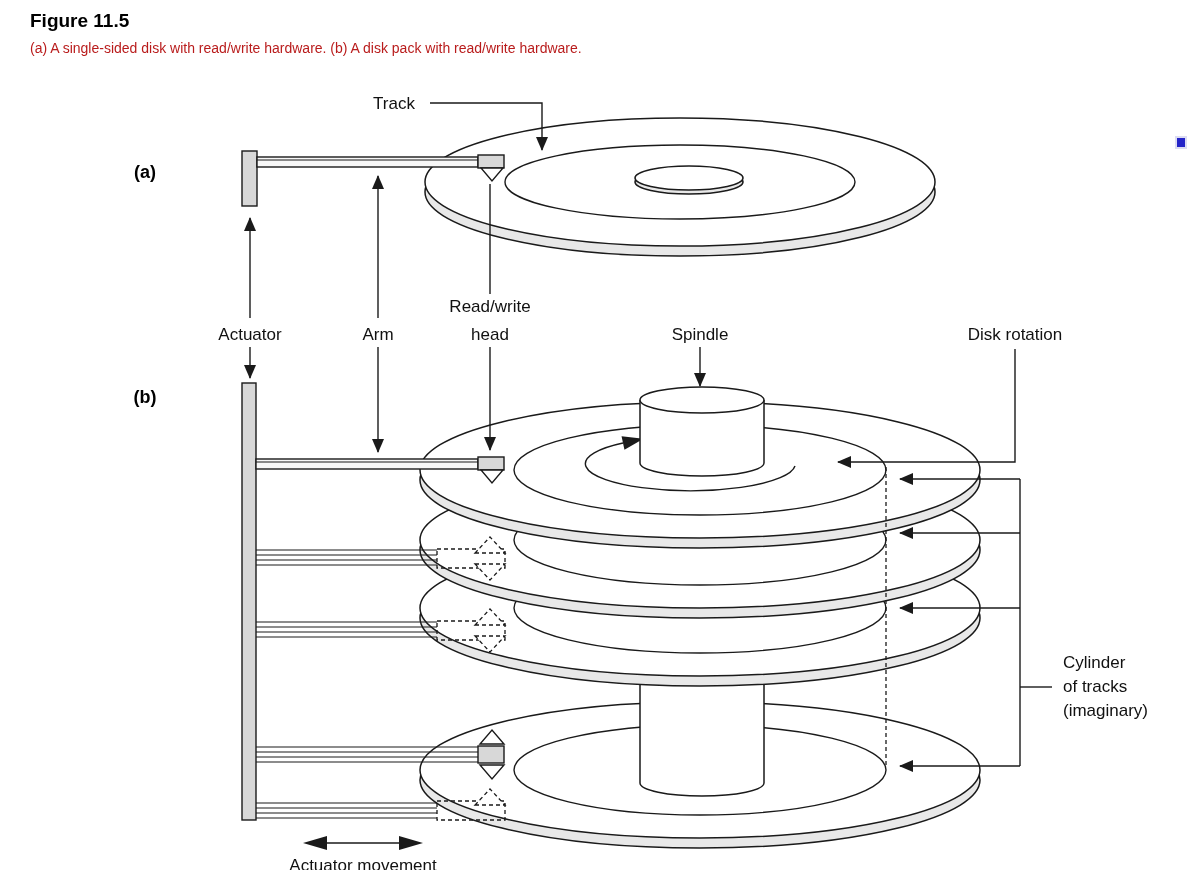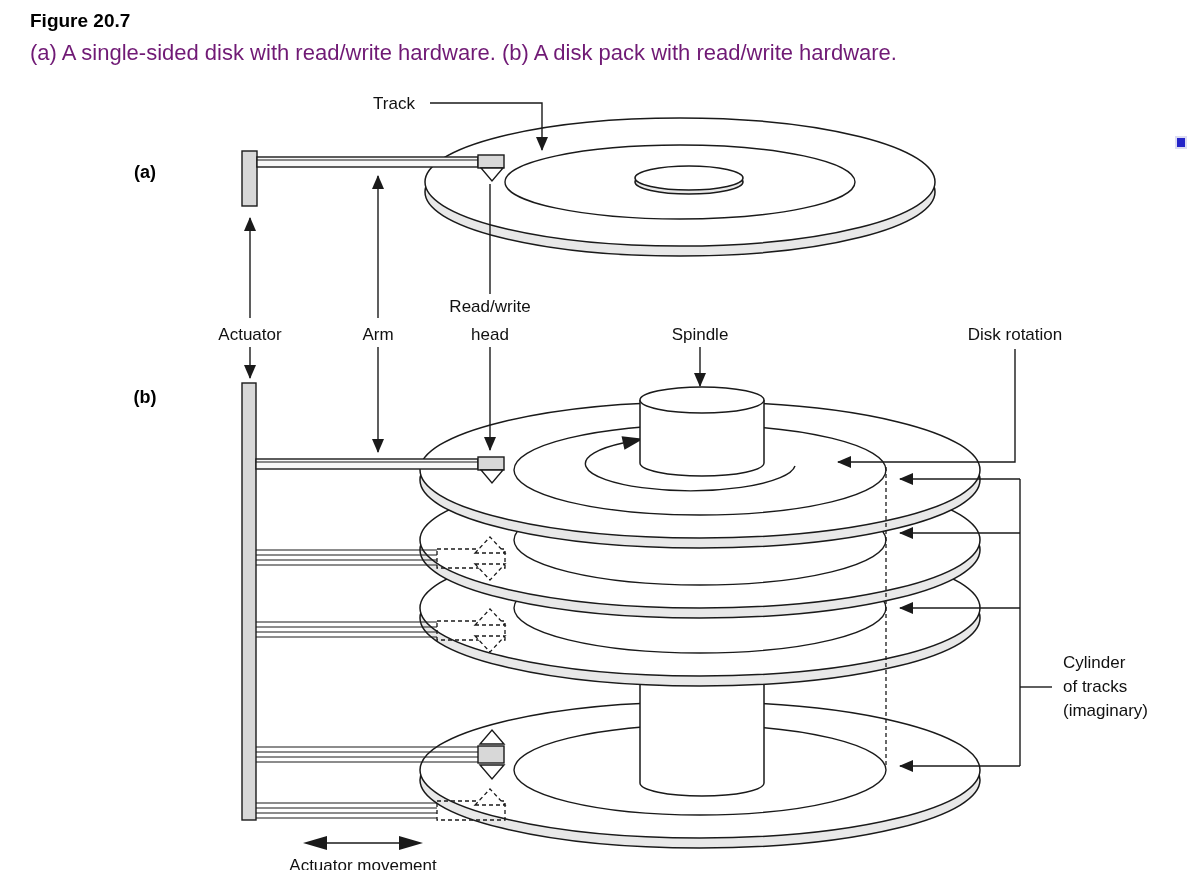--- a/index.html
+++ b/index.html
@@ -1,19 +1,19 @@
 <!DOCTYPE html>
 <html><head>
 <meta charset="utf-8">
 <style>
   html,body{margin:0;padding:0;background:#fff;}
   #canvas{position:relative;width:1196px;height:870px;background:#ffffff;overflow:hidden;
           font-family:"Liberation Sans",sans-serif;color:#111;}
   .fig-title{position:absolute;left:30px;top:10px;font-size:19px;font-weight:bold;color:#000;}
-  .fig-caption{position:absolute;left:30px;top:40px;font-size:22px;color:#701a75;}
+  .fig-caption{position:absolute;left:30px;top:40px;font-size:14px;color:#b91c1c;}
   svg{position:absolute;left:0;top:0;}
   svg text{font-family:"Liberation Sans",sans-serif;font-size:17px;fill:#111;}
   svg text.partlbl{font-size:18px;font-weight:bold;fill:#000;}
   .ln{stroke:#1a1a1a;stroke-width:1.4;fill:none;}
   .thin{stroke:#1a1a1a;stroke-width:1.1;fill:none;}
   .disk-top{fill:#ffffff;stroke:#1a1a1a;stroke-width:1.5;}
   .disk-side{fill:#e8e8e8;stroke:#1a1a1a;stroke-width:1.5;}
   .track{fill:none;stroke:#1a1a1a;stroke-width:1.4;}
   .metal{fill:#d8d8d8;stroke:#1a1a1a;stroke-width:1.4;}
   .bar{fill:#f7f7f7;stroke:#1a1a1a;stroke-width:1.4;}
@@ -22,21 +22,21 @@
   .dashfill{stroke:#1a1a1a;stroke-width:1.3;fill:#ffffff;stroke-dasharray:4 3;}
   .ah{fill:#1a1a1a;stroke:none;}
   .bullet{position:absolute;left:1175px;top:136px;width:8px;height:9px;
           background:#2424c8;border:2px solid #dcdcf2;}
 </style>
 </head>
 <body>
 
 <div id="canvas">
 
-  <div class="fig-title">Figure 20.7</div>
+  <div class="fig-title">Figure 11.5</div>
   <div class="fig-caption">(a) A single-sided disk with read/write hardware. (b) A disk pack with read/write hardware.</div>
   <div class="bullet"></div>
 
   <svg width="1196" height="870" viewBox="0 0 1196 870">
     <defs>
       <marker id="ah" markerUnits="userSpaceOnUse" markerWidth="18" markerHeight="16" refX="13" refY="6" orient="auto">
         <path d="M0,0 L14,6 L0,12 Z" class="ah"></path>
       </marker>
     </defs>
 

